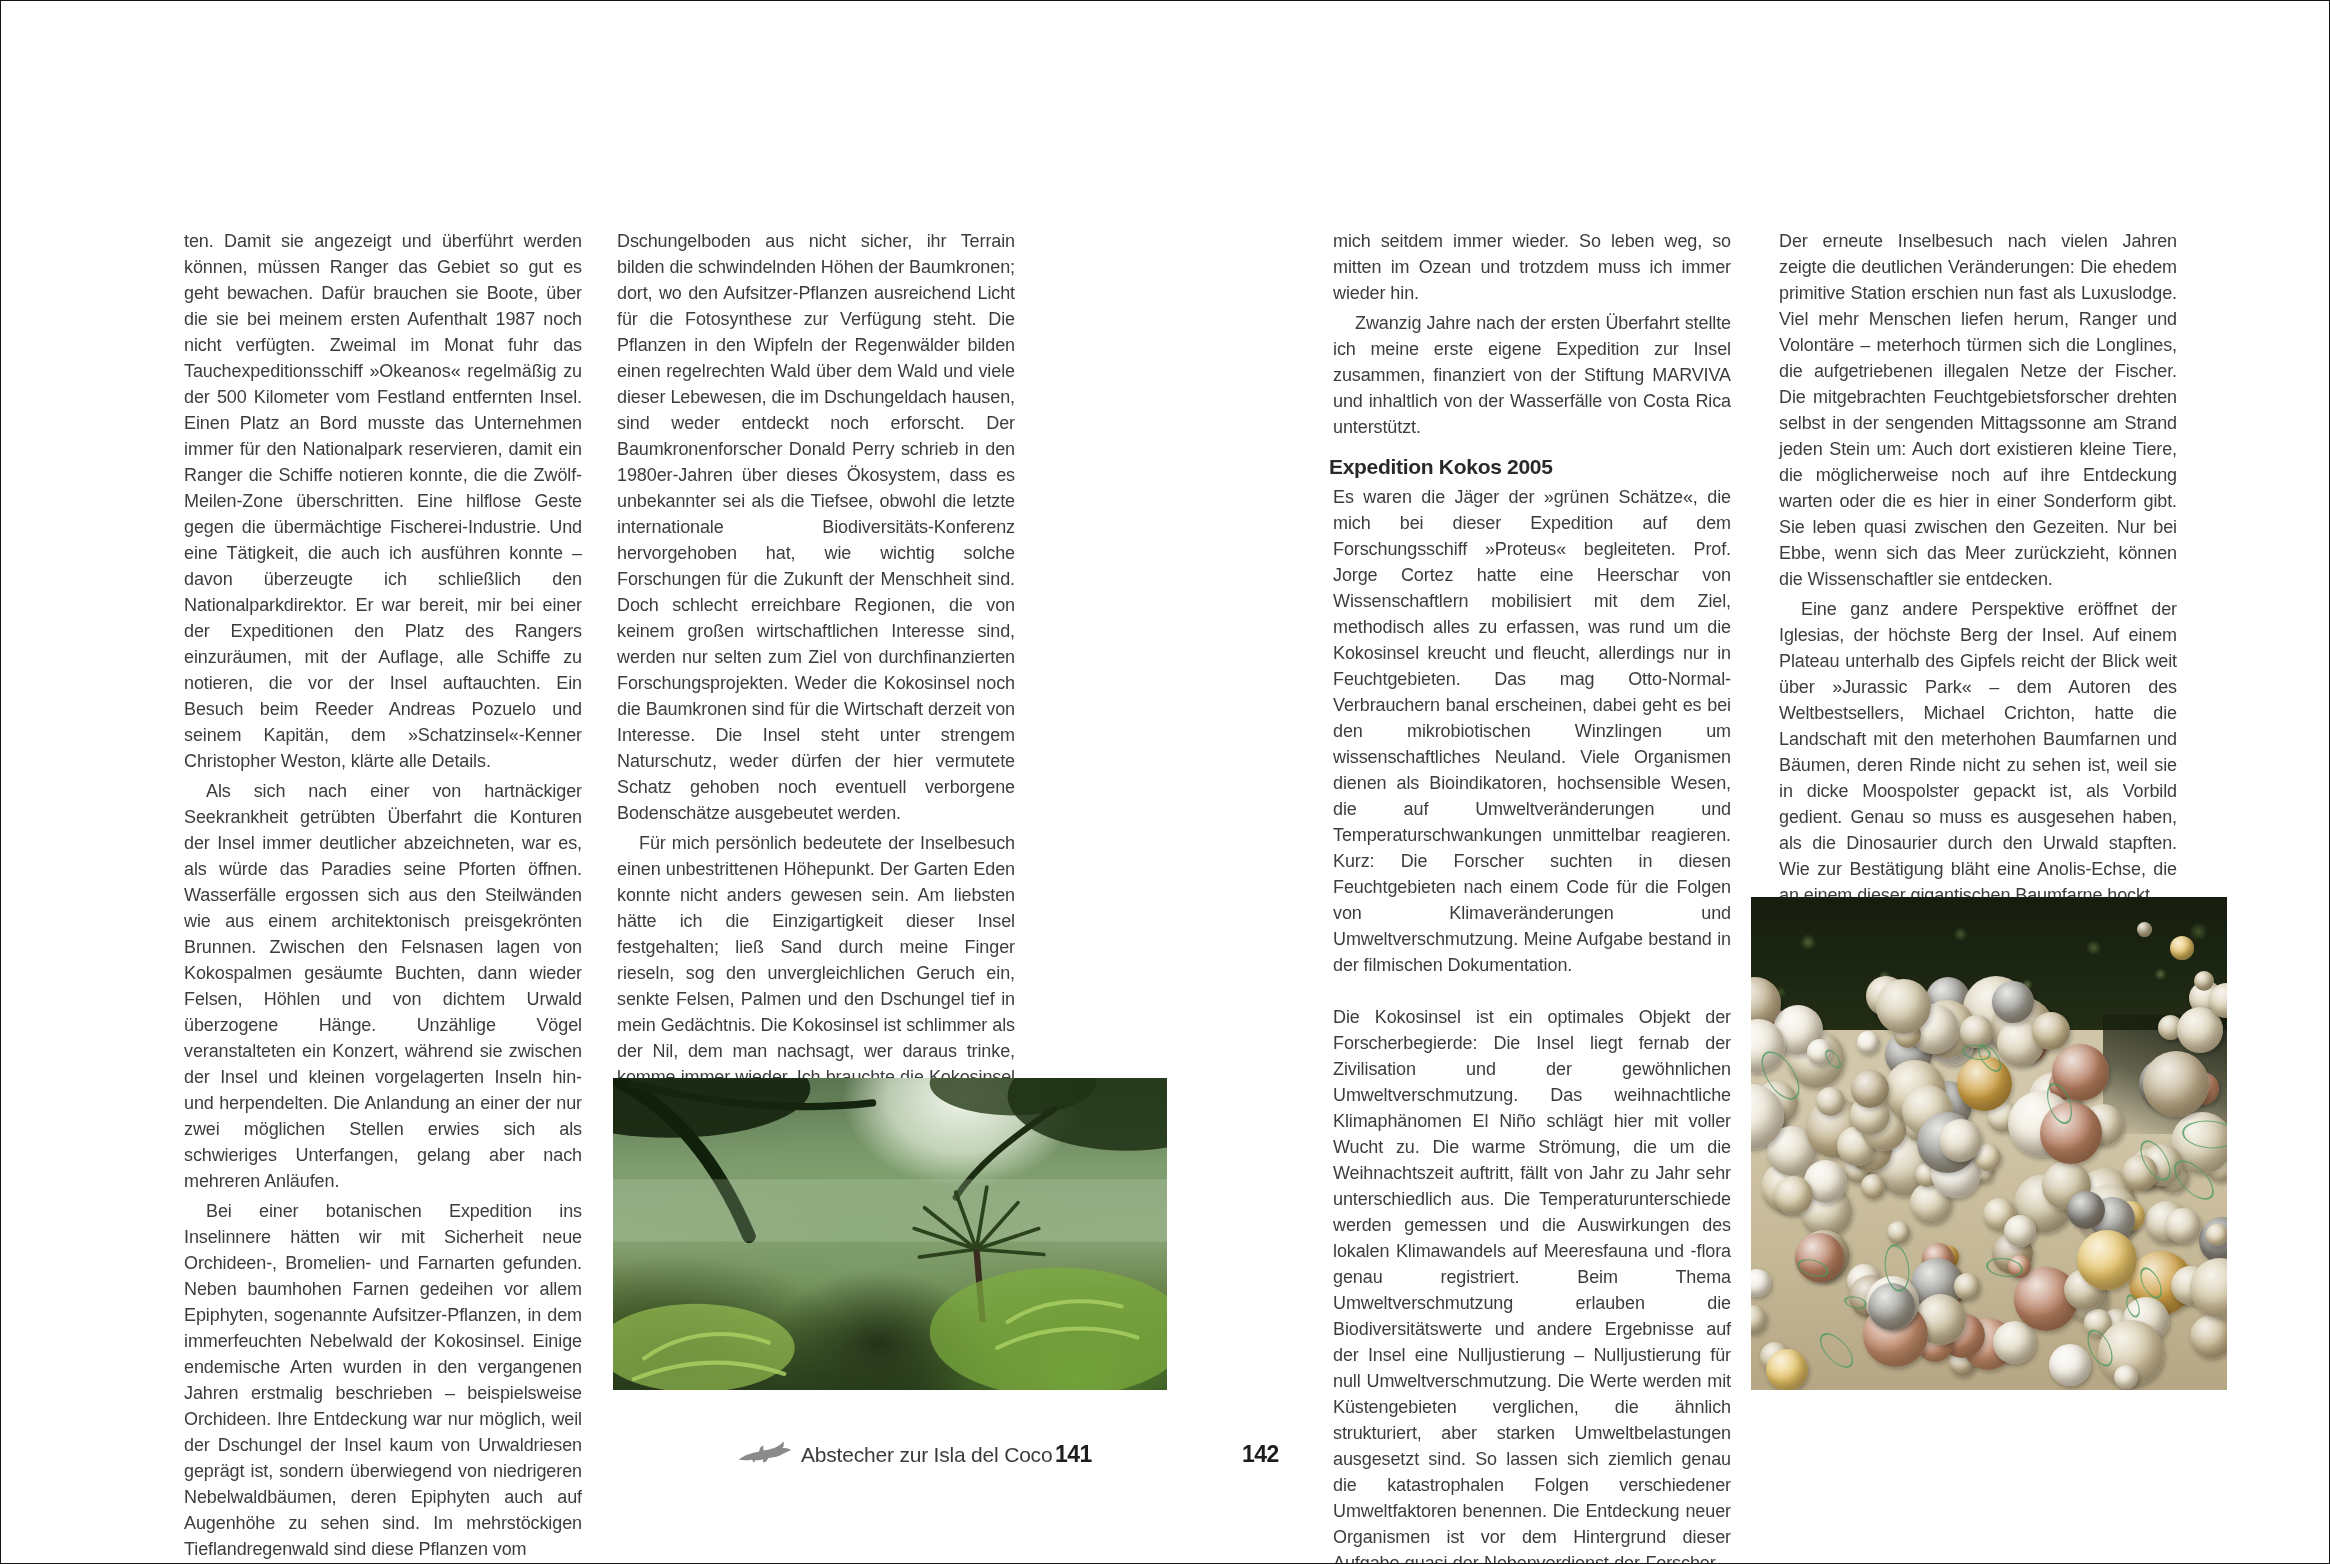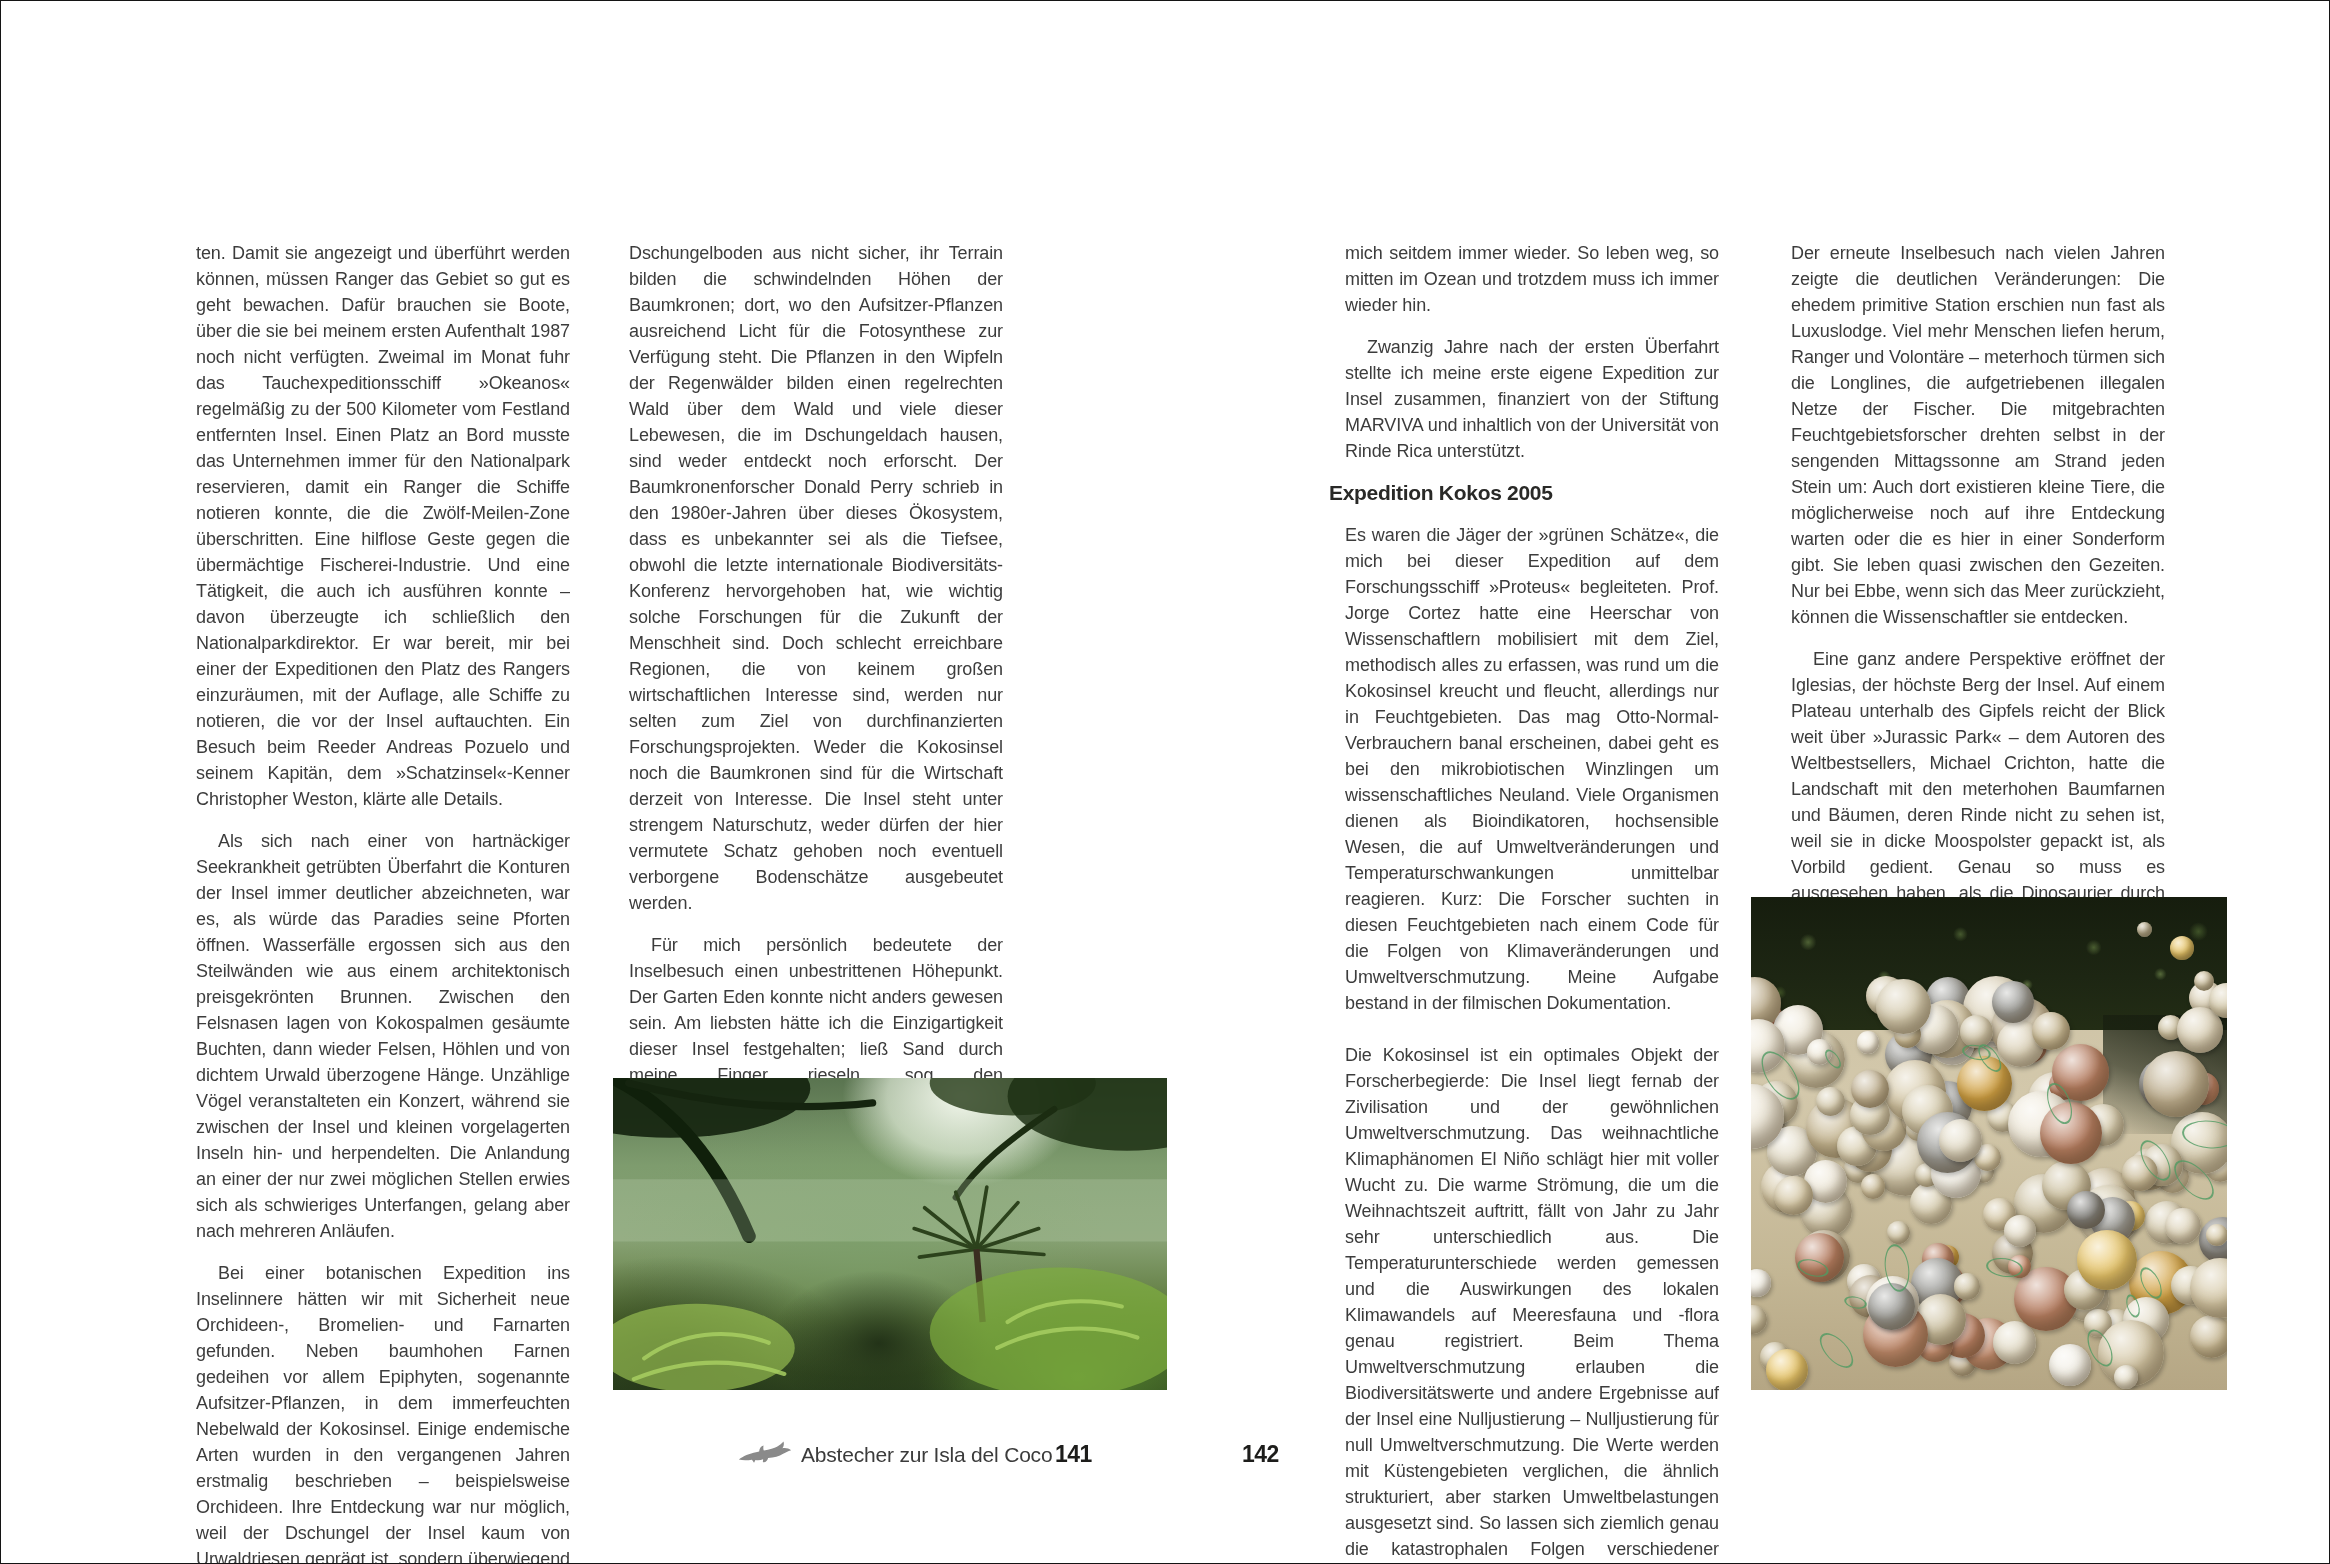--- a/index.html
+++ b/index.html
@@ -7,21 +7,21 @@
     position:relative;width:2330px;height:1564px;background:#ffffff;
     box-sizing:border-box;border:1.6px solid #141414;overflow:hidden;
     font-family:"Liberation Sans", sans-serif;
   }
   .col{
     position:absolute;top:223px;width:406px;
     font-size:18px;line-height:26px;letter-spacing:-0.1px;
     color:#3c3c3c;text-align:justify;
     hyphens:auto;-webkit-hyphens:auto;
   }
-  .col p{margin:16px;}
+  .col p{margin:4px;}
   .col p.indent{text-indent:22px;}
   .col p.gap-before{margin-top:26px;}
   #col1{left:179px;}
   #col2{left:612px;}
   #col3{left:1328px;}
   #col4{left:1774px;}
   .col h3{
     margin:13.5px 0 4.2px 0;font-size:21px;line-height:26px;
     font-weight:700;letter-spacing:-0.3px;color:#292927;text-align:left;
   }
@@ -86,21 +86,21 @@
     <p class="indent">Bei einer botanischen Expedition ins Inselinnere hätten wir mit Sicherheit neue Orchideen-, Bromelien- und Farnarten gefunden. Neben baumhohen Farnen gedeihen vor allem Epiphyten, sogenannte Aufsitzer-Pflanzen, in dem immerfeuchten Nebelwald der Kokosinsel. Einige endemische Arten wurden in den vergangenen Jahren erstmalig beschrieben – beispielsweise Orchideen. Ihre Entdeckung war nur möglich, weil der Dschungel der Insel kaum von Urwaldriesen geprägt ist, sondern überwiegend von niedrigeren Nebelwaldbäumen, deren Epiphyten auch auf Augenhöhe zu sehen sind. Im mehrstöckigen Tieflandregenwald sind diese Pflanzen vom</p>
   </div>
 
   <div class="col" id="col2">
     <p>Dschungelboden aus nicht sicher, ihr Terrain bilden die schwindelnden Höhen der Baumkronen; dort, wo den Aufsitzer-Pflanzen ausreichend Licht für die Fotosynthese zur Verfügung steht. Die Pflanzen in den Wipfeln der Regenwälder bilden einen regelrechten Wald über dem Wald und viele dieser Lebewesen, die im Dschungeldach hausen, sind weder entdeckt noch erforscht. Der Baumkronenforscher Donald Perry schrieb in den 1980er-Jahren über dieses Ökosystem, dass es unbekannter sei als die Tiefsee, obwohl die letzte internationale Biodiversitäts-Konferenz hervorgehoben hat, wie wichtig solche Forschungen für die Zukunft der Menschheit sind. Doch schlecht erreichbare Regionen, die von keinem großen wirtschaftlichen Interesse sind, werden nur selten zum Ziel von durchfinanzierten Forschungsprojekten. Weder die Kokosinsel noch die Baumkronen sind für die Wirtschaft derzeit von Interesse. Die Insel steht unter strengem Naturschutz, weder dürfen der hier vermutete Schatz gehoben noch eventuell verborgene Bodenschätze ausgebeutet werden.</p>
     <p class="indent">Für mich persönlich bedeutete der Inselbesuch einen unbestrittenen Höhepunkt. Der Garten Eden konnte nicht anders gewesen sein. Am liebsten hätte ich die Einzigartigkeit dieser Insel festgehalten; ließ Sand durch meine Finger rieseln, sog den unvergleichlichen Geruch ein, senkte Felsen, Palmen und den Dschungel tief in mein Gedächtnis. Die Kokosinsel ist schlimmer als der Nil, dem man nachsagt, wer daraus trinke, komme immer wieder. Ich brauchte die Kokosinsel bloß zu berühren – und sie lockt</p>
   </div>
 
   <div class="col" id="col3">
     <p>mich seitdem immer wieder. So leben weg, so mitten im Ozean und trotzdem muss ich immer wieder hin.</p>
-    <p class="indent">Zwanzig Jahre nach der ersten Überfahrt stellte ich meine erste eigene Expedition zur Insel zusammen, finanziert von der Stiftung MARVIVA und inhaltlich von der Universität von Rinde Rica unterstützt.</p>
+    <p class="indent">Zwanzig Jahre nach der ersten Überfahrt stellte ich meine erste eigene Expedition zur Insel zusammen, finanziert von der Stiftung MARVIVA und inhaltlich von der Wasserfälle von Costa Rica unterstützt.</p>
     <h3>Expedition Kokos 2005</h3>
     <p>Es waren die Jäger der »grünen Schätze«, die mich bei dieser Expedition auf dem Forschungsschiff »Proteus« begleiteten. Prof. Jorge Cortez hatte eine Heerschar von Wissenschaftlern mobilisiert mit dem Ziel, methodisch alles zu erfassen, was rund um die Kokosinsel kreucht und fleucht, allerdings nur in Feuchtgebieten. Das mag Otto-Normal-Verbrauchern banal erscheinen, dabei geht es bei den mikrobiotischen Winzlingen um wissenschaftliches Neuland. Viele Organismen dienen als Bioindikatoren, hochsensible Wesen, die auf Umweltveränderungen und Temperaturschwankungen unmittelbar reagieren. Kurz: Die Forscher suchten in diesen Feuchtgebieten nach einem Code für die Folgen von Klimaveränderungen und Umweltverschmutzung. Meine Aufgabe bestand in der filmischen Dokumentation.</p>
     <p class="gap-before">Die Kokosinsel ist ein optimales Objekt der Forscherbegierde: Die Insel liegt fernab der Zivilisation und der gewöhnlichen Umweltverschmutzung. Das weihnachtliche Klimaphänomen El Niño schlägt hier mit voller Wucht zu. Die warme Strömung, die um die Weihnachtszeit auftritt, fällt von Jahr zu Jahr sehr unterschiedlich aus. Die Temperaturunterschiede werden gemessen und die Auswirkungen des lokalen Klimawandels auf Meeresfauna und -flora genau registriert. Beim Thema Umweltverschmutzung erlauben die Biodiversitätswerte und andere Ergebnisse auf der Insel eine Nulljustierung – Nulljustierung für null Umweltverschmutzung. Die Werte werden mit Küstengebieten verglichen, die ähnlich strukturiert, aber starken Umweltbelastungen ausgesetzt sind. So lassen sich ziemlich genau die katastrophalen Folgen verschiedener Umweltfaktoren benennen. Die Entdeckung neuer Organismen ist vor dem Hintergrund dieser Aufgabe quasi der Nebenverdienst der Forscher – alles andere sind Langzeitstudien.</p>
   </div>
 
   <div class="col" id="col4">
     <p>Der erneute Inselbesuch nach vielen Jahren zeigte die deutlichen Veränderungen: Die ehedem primitive Station erschien nun fast als Luxuslodge. Viel mehr Menschen liefen herum, Ranger und Volontäre – meterhoch türmen sich die Longlines, die aufgetriebenen illegalen Netze der Fischer. Die mitgebrachten Feuchtgebietsforscher drehten selbst in der sengenden Mittagssonne am Strand jeden Stein um: Auch dort existieren kleine Tiere, die möglicherweise noch auf ihre Entdeckung warten oder die es hier in einer Sonderform gibt. Sie leben quasi zwischen den Gezeiten. Nur bei Ebbe, wenn sich das Meer zurückzieht, können die Wissenschaftler sie entdecken.</p>
     <p class="indent">Eine ganz andere Perspektive eröffnet der Iglesias, der höchste Berg der Insel. Auf einem Plateau unterhalb des Gipfels reicht der Blick weit über »Jurassic Park« – dem Autoren des Weltbestsellers, Michael Crichton, hatte die Landschaft mit den meterhohen Baumfarnen und Bäumen, deren Rinde nicht zu sehen ist, weil sie in dicke Moospolster gepackt ist, als Vorbild gedient. Genau so muss es ausgesehen haben, als die Dinosaurier durch den Urwald stapften. Wie zur Bestätigung bläht eine Anolis-Echse, die an einem dieser gigantischen Baumfarne hockt,</p>
   </div>
 

